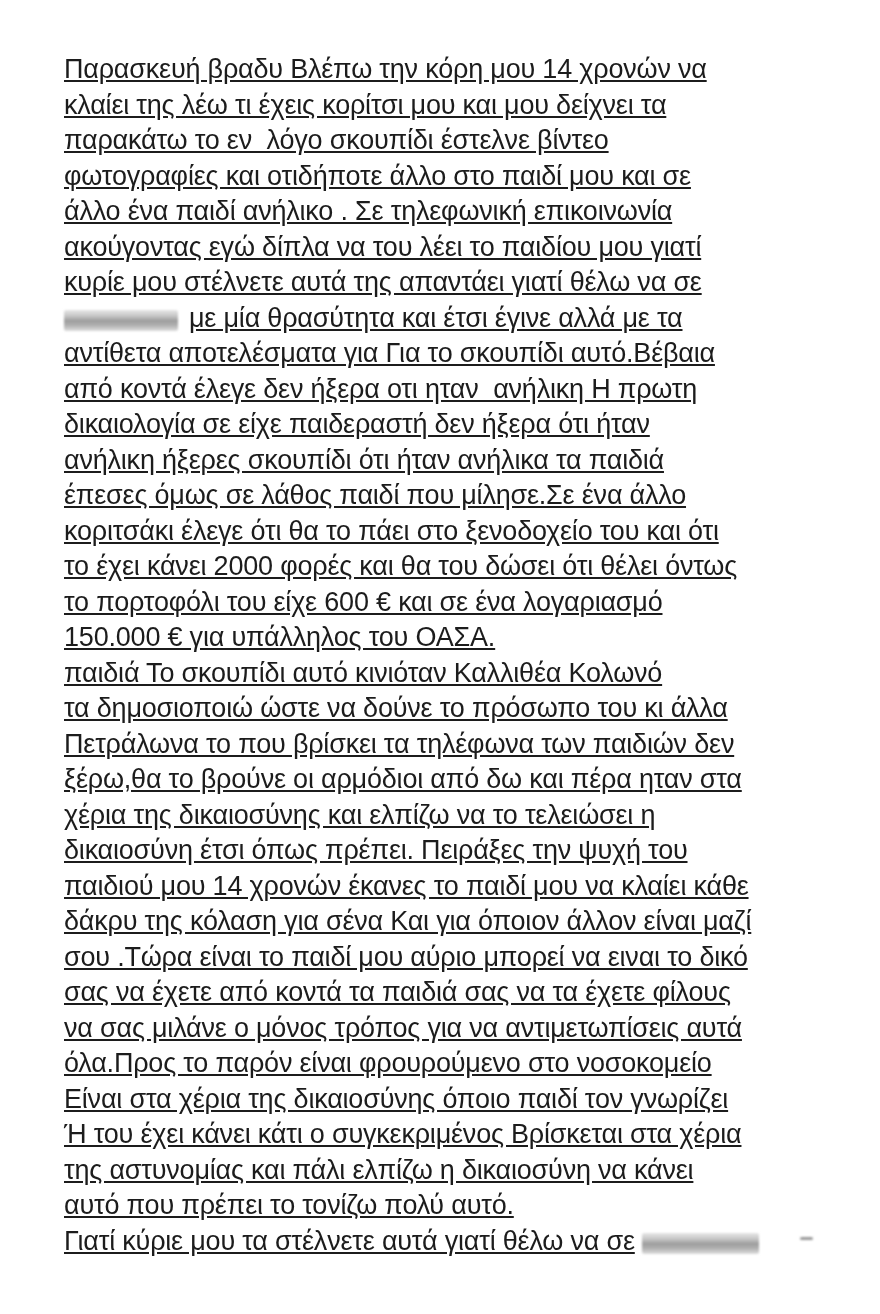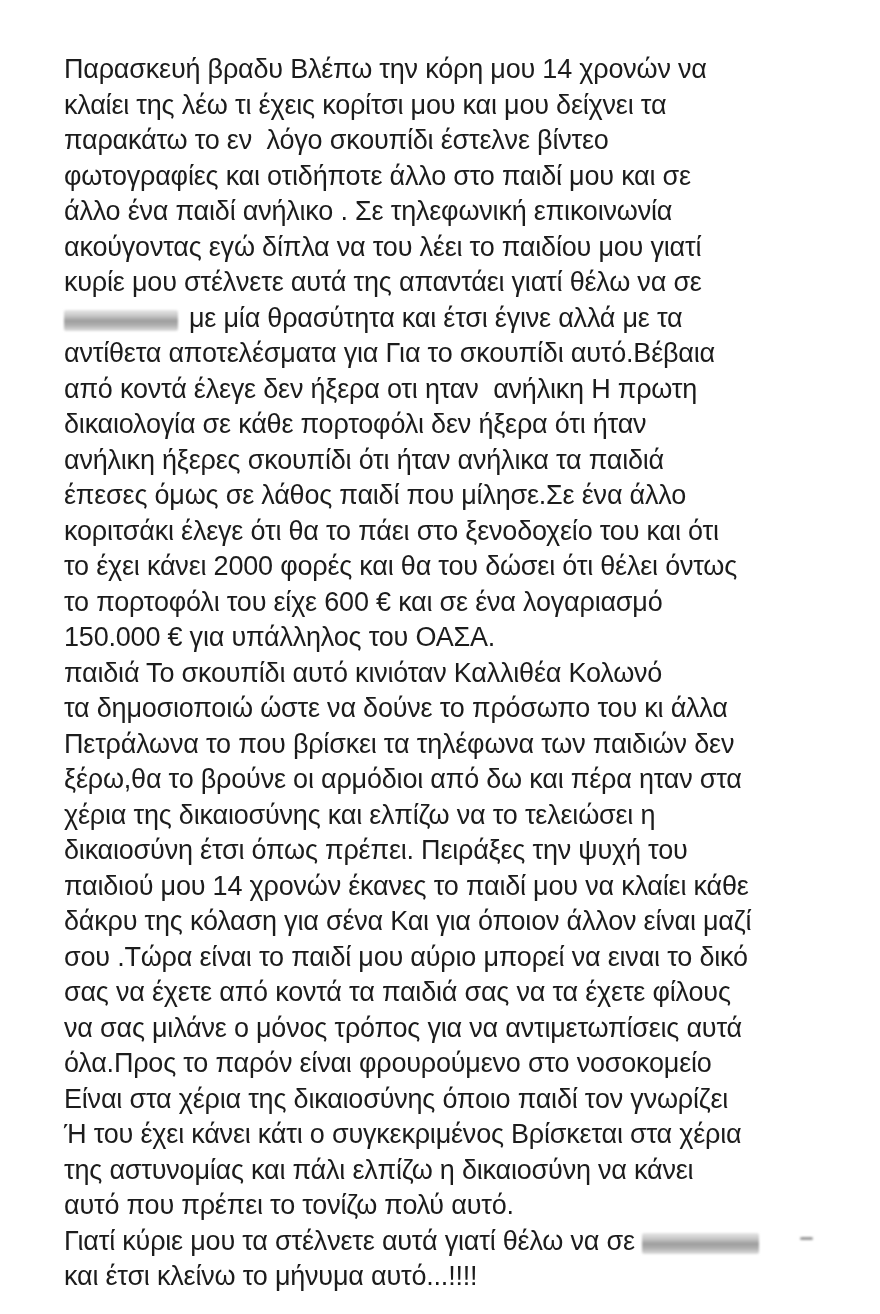--- a/index.html
+++ b/index.html
@@ -21,20 +21,21 @@
     width: 800px;
     color: #1c1c1c;
     font-size: 27px;
     line-height: 35.5px;
     letter-spacing: -0.2px;
   }
   .line {
     white-space: pre;
     overflow: visible;
     height: 35.5px;
+    text-decoration: underline;
   }
   .redaction {
     display: inline-block;
     width: 114px;
     height: 21px;
     border-radius: 2px;
     background: linear-gradient(180deg, #e6e6e6 0%, #c7c7c7 28%, #9d9d9d 52%, #b2b2b2 74%, #dedede 100%);
     filter: blur(1px);
     vertical-align: -4px;
   }
@@ -58,21 +59,21 @@
   <div class="line">Παρασκευή βραδυ Βλέπω την κόρη μου 14 χρονών να</div>
   <div class="line">κλαίει της λέω τι έχεις κορίτσι μου και μου δείχνει τα</div>
   <div class="line">παρακάτω το εν  λόγο σκουπίδι έστελνε βίντεο</div>
   <div class="line">φωτογραφίες και οτιδήποτε άλλο στο παιδί μου και σε</div>
   <div class="line">άλλο ένα παιδί ανήλικο . Σε τηλεφωνική επικοινωνία</div>
   <div class="line">ακούγοντας εγώ δίπλα να του λέει το παιδίου μου γιατί</div>
   <div class="line">κυρίε μου στέλνετε αυτά της απαντάει γιατί θέλω να σε</div>
   <div class="line"><span class="redaction redaction-start"></span><span>με μία θρασύτητα και έτσι έγινε αλλά με τα</span></div>
   <div class="line">αντίθετα αποτελέσματα για Για το σκουπίδι αυτό.Βέβαια</div>
   <div class="line">από κοντά έλεγε δεν ήξερα οτι ηταν  ανήλικη Η πρωτη</div>
-  <div class="line">δικαιολογία σε κάθε πορτοφόλι δεν ήξερα ότι ήταν</div>
+  <div class="line">δικαιολογία σε είχε παιδεραστή δεν ήξερα ότι ήταν</div>
   <div class="line">ανήλικη ήξερες σκουπίδι ότι ήταν ανήλικα τα παιδιά</div>
   <div class="line">έπεσες όμως σε λάθος παιδί που μίλησε.Σε ένα άλλο</div>
   <div class="line">κοριτσάκι έλεγε ότι θα το πάει στο ξενοδοχείο του και ότι</div>
   <div class="line">το έχει κάνει 2000 φορές και θα του δώσει ότι θέλει όντως</div>
   <div class="line">το πορτοφόλι του είχε 600 € και σε ένα λογαριασμό</div>
   <div class="line">150.000 € για υπάλληλος του ΟΑΣΑ.</div>
   <div class="line">παιδιά Το σκουπίδι αυτό κινιόταν Καλλιθέα Κολωνό</div>
   <div class="line">τα δημοσιοποιώ ώστε να δούνε το πρόσωπο του κι άλλα</div>
   <div class="line">Πετράλωνα το που βρίσκει τα τηλέφωνα των παιδιών δεν</div>
   <div class="line">ξέρω,θα το βρούνε οι αρμόδιοι από δω και πέρα ηταν στα</div>
@@ -82,16 +83,15 @@
   <div class="line">δάκρυ της κόλαση για σένα Και για όποιον άλλον είναι μαζί</div>
   <div class="line">σου .Τώρα είναι το παιδί μου αύριο μπορεί να ειναι το δικό</div>
   <div class="line">σας να έχετε από κοντά τα παιδιά σας να τα έχετε φίλους</div>
   <div class="line">να σας μιλάνε ο μόνος τρόπος για να αντιμετωπίσεις αυτά</div>
   <div class="line">όλα.Προς το παρόν είναι φρουρούμενο στο νοσοκομείο</div>
   <div class="line">Είναι στα χέρια της δικαιοσύνης όποιο παιδί τον γνωρίζει</div>
   <div class="line">Ή του έχει κάνει κάτι ο συγκεκριμένος Βρίσκεται στα χέρια</div>
   <div class="line">της αστυνομίας και πάλι ελπίζω η δικαιοσύνη να κάνει</div>
   <div class="line">αυτό που πρέπει το τονίζω πολύ αυτό.</div>
   <div class="line"><span>Γιατί κύριε μου τα στέλνετε αυτά γιατί θέλω να σε</span><span class="redaction redaction-end"></span></div>
-  <div class="line">και έτσι κλείνω το μήνυμα αυτό...!!!!</div>
 </div>
 
 <div class="smudge"></div>
 
 </body></html>

